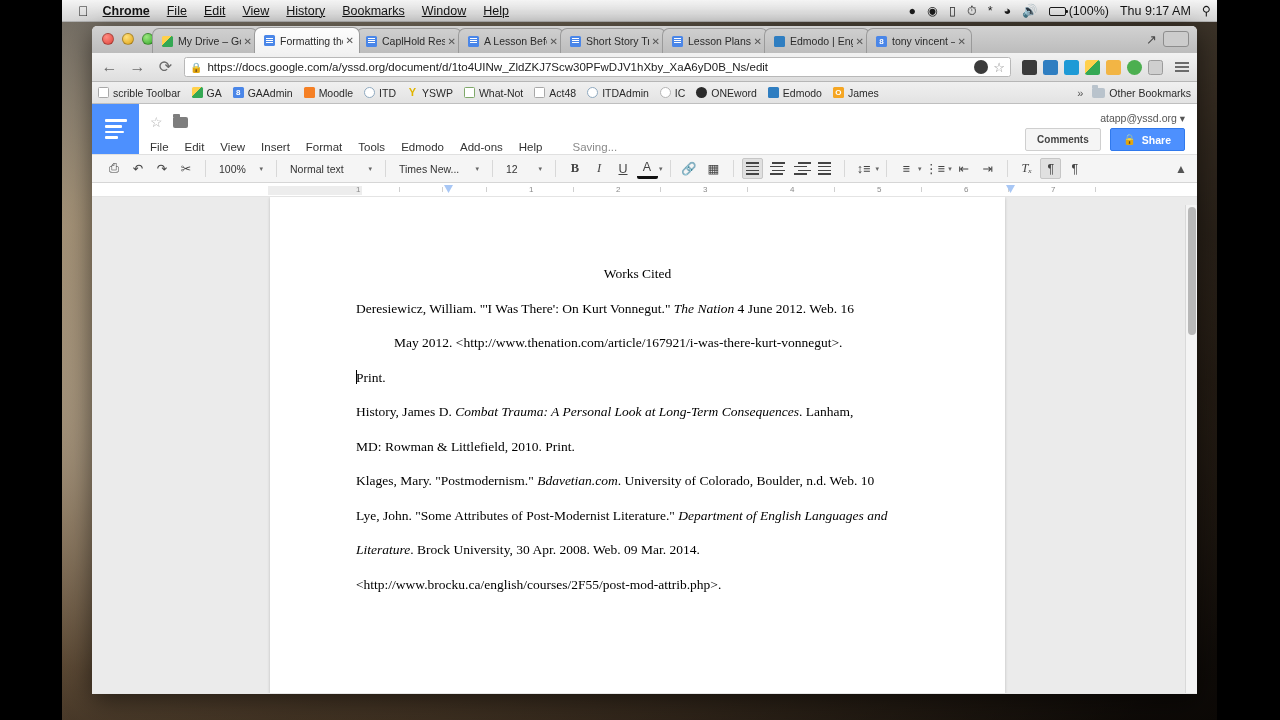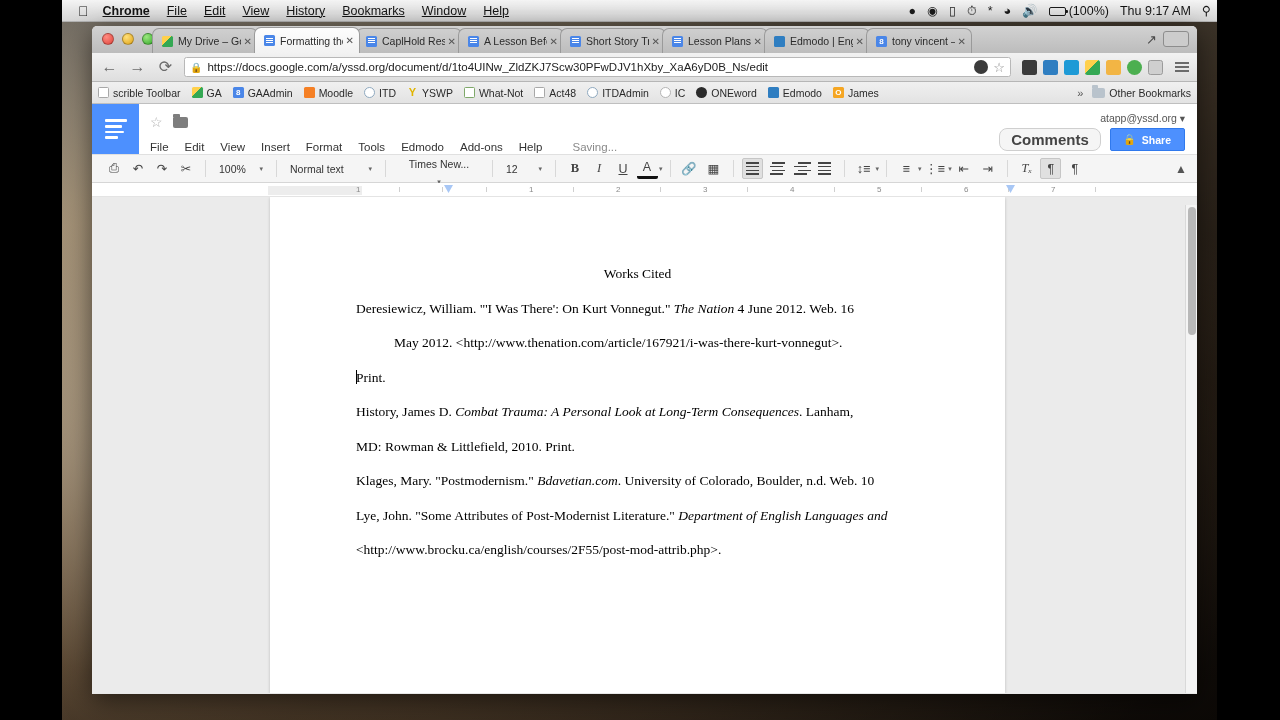--- a/index.html
+++ b/index.html
@@ -135,39 +135,39 @@
   .folder2 { width:15px; height:11px; background:#7e7e7e; border-radius:1px 2px 2px 2px;
     position:relative; }
   .folder2::before { content:""; position:absolute; left:0; top:-3px; width:7px; height:3px;
     background:#7e7e7e; border-radius:1px 1px 0 0; }
   #docmenu { position:absolute; left:58px; top:37px; display:flex; gap:16px;
     font-size:11.5px; color:#333; }
   #docmenu .mu { cursor:default; }
   #saving { color:#8a8a8a; margin-left:14px; }
   #acct { position:absolute; right:12px; top:8px; font-size:10.5px; color:#555; }
   #dockbtns { position:absolute; right:12px; top:24px; display:flex; gap:9px; align-items:center; }
-  #comments-btn { height:23px; padding:0 11px; font-size:15px; color:#444; background:#f5f5f5;
-    border:1px solid #cfcfcf; border-radius:8px; display:flex; align-items:center; font-weight:bold; }
+  #comments-btn { height:23px; padding:0 11px; font-size:10px; color:#444; background:#f5f5f5;
+    border:1px solid #cfcfcf; border-radius:2px; display:flex; align-items:center; font-weight:bold; }
   #share-btn { height:23px; padding:0 13px; font-size:10.5px; color:#fff; background:#4d90fe;
     border:1px solid #3079ed; border-radius:2px; display:flex; align-items:center; gap:5px;
     font-weight:bold; }
 
   
   #doctoolbar { height:29px; background:#f5f5f5; border-top:1px solid #e0e0e0;
     border-bottom:1px solid #d6d6d6; display:flex; align-items:center; padding:0 10px; gap:0; }
   .tsep { width:1px; height:17px; background:#d8d8d8; margin:0 7px; }
   .tbtn { height:21px; min-width:21px; display:flex; align-items:center; justify-content:center;
     font-size:12.5px; color:#444; border-radius:2px; padding:0 2px; margin:0 1.5px; }
   .tbtn.pressed { background:#e0e0e0; border:1px solid #c6c6c6; }
   .tdrop { height:21px; display:flex; align-items:center; justify-content:space-between;
     font-size:10.5px; color:#333; padding:0 4px; margin:0 2px; gap:8px; }
   .caret { font-size:7px; color:#666; }
   #zoom-sel { width:52px;gap:6px; }
   #style-sel { width:90px; }
-  #font-sel { width:88px;flex-direction:column; }
+  #font-sel { width:88px; }
   #size-sel { width:44px; }
   .bar3 { width:13px; }
   .bar3 i { display:block; height:1.6px; background:#444; margin-bottom:2.2px; }
   .bar3 i:last-child { margin-bottom:0; }
   .al-c i:nth-child(odd){ margin-left:2px; width:9px; }
   .al-r i:nth-child(odd){ margin-left:4px; width:9px; }
   .al-l i:nth-child(odd){ width:9px; }
   #toolbar-collapse { margin-left:auto; font-size:12px; color:#555; }
 
   
@@ -527,20 +527,21 @@
         <div id="page">
           <div id="page-inner">
             <p class="center">Works Cited</p>
             <p><span>Deresiewicz, William. "'I Was There': On Kurt Vonnegut." </span><i>The Nation</i><span> 4 June 2012. Web. 16</span></p>
             <p class="ind"><span>May 2012. &lt;http://www.thenation.com/article/167921/i-was-there-kurt-vonnegut&gt;.</span></p>
             <p><span class="caret-cursor"></span><span>Print.</span></p>
             <p><span>History, James D. </span><i>Combat Trauma: A Personal Look at Long-Term Consequences</i><span>. Lanham,</span></p>
             <p><span>MD: Rowman &amp; Littlefield, 2010. Print.</span></p>
             <p><span>Klages, Mary. "Postmodernism." </span><i>Bdavetian.com</i><span>. University of Colorado, Boulder, n.d. Web. 10</span></p>
             <p><span>Lye, John. "Some Attributes of Post-Modernist Literature." </span><i>Department of English Languages and</i></p>
+            <p><i>Literature</i><span>. Brock University, 30 Apr. 2008. Web. 09 Mar. 2014.</span></p>
             <p><span>&lt;http://www.brocku.ca/english/courses/2F55/post-mod-attrib.php&gt;.</span></p>
           </div>
         </div>
       </div>
 
       <div id="vscroll">
         <div id="vthumb"></div>
       </div>
     </div>
   </div>

